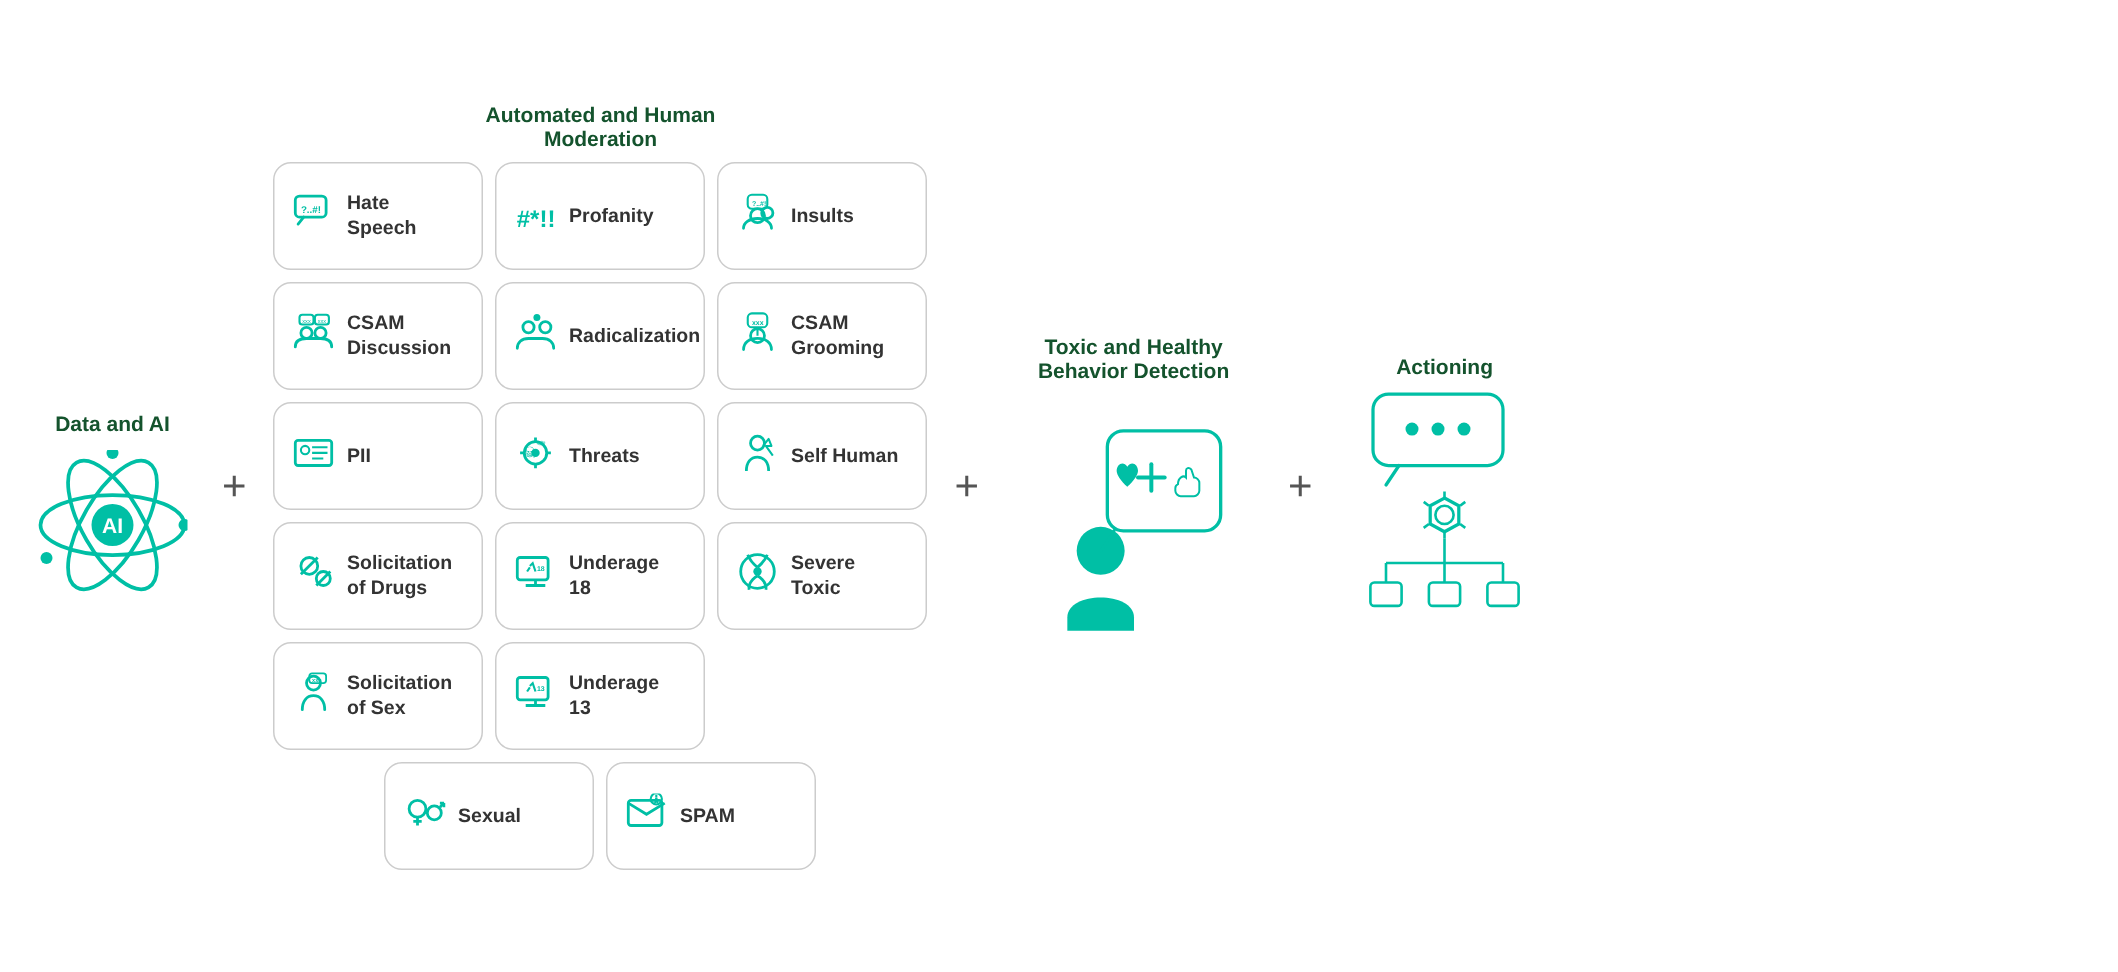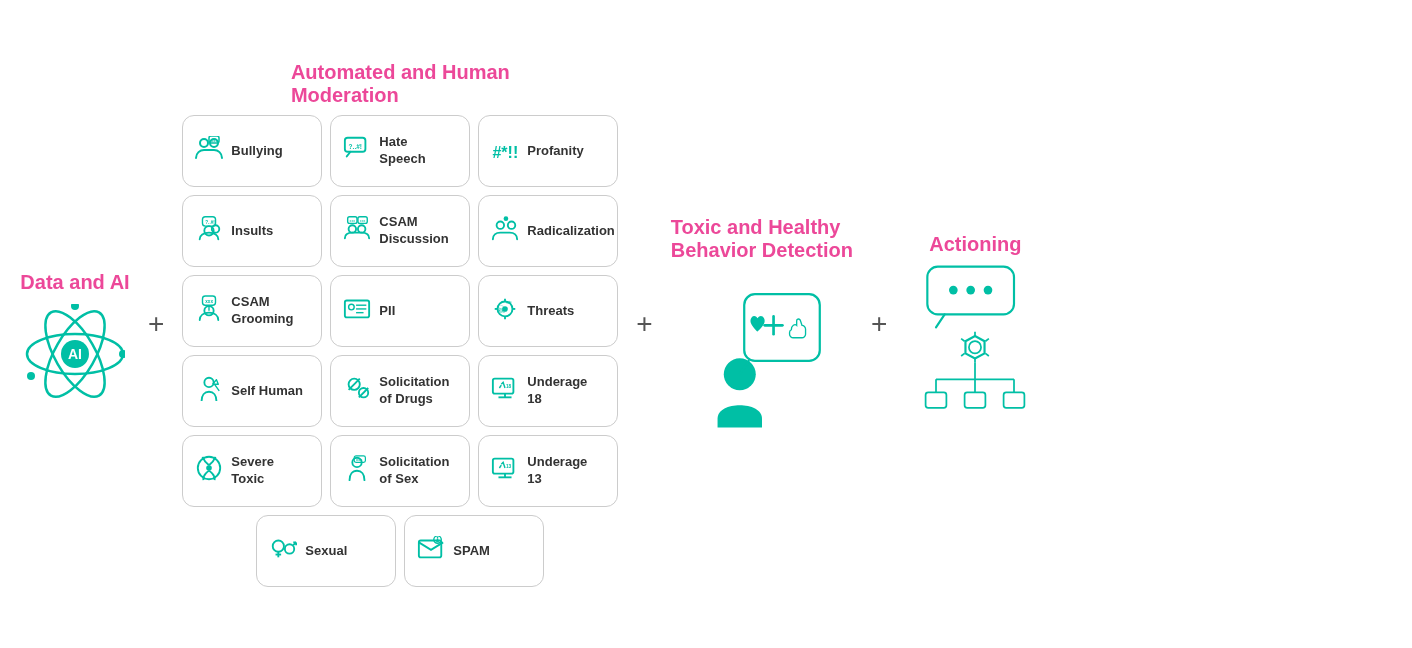--- a/index.html
+++ b/index.html
@@ -13,24 +13,24 @@
       justify-content: center;
       padding: 20px;
     }
     .main-container {
       display: flex;
       align-items: center;
       gap: 10px;
       width: 100%;
     }
     .section-title {
-      font-size: 20px;
+      font-size: 14px;
       font-weight: 600;
-      color: #ec4899;
-      text-align: left;
+      color: #14532d;
+      text-align: center;
       min-width: 90px;
     }
     .plus-sign {
       font-size: 28px;
       color: #555;
       font-weight: 300;
       padding: 0 8px;
     }
     
     .data-ai-section {
@@ -134,33 +134,20 @@
   <div class="plus-sign">+</div>
 
   <div class="moderation-section">
     <div class="section-title">
       <span>Automated and Human</span><br>
       <span>Moderation</span>
     </div>
 
     <div class="moderation-grid">
 
-      <div class="card">
-        <div class="card-icon">
-          <svg width="28" height="24" viewBox="0 0 28 24" fill="none" xmlns="http://www.w3.org/2000/svg">
-            <circle cx="9" cy="7" r="4" stroke="#00bfa5" stroke-width="2" fill="none"></circle>
-            <circle cx="19" cy="7" r="4" stroke="#00bfa5" stroke-width="2" fill="none"></circle>
-            <path d="M1 22c0-5 4-8 8-8h10c4 0 8 3 8 8" stroke="#00bfa5" stroke-width="2" fill="none" stroke-linecap="round"></path>
-
-            <rect x="14" y="0" width="10" height="7" rx="2" stroke="#00bfa5" stroke-width="1.5" fill="none"></rect>
-            <text x="16" y="6" font-size="4" fill="#00bfa5" font-weight="bold">xxx</text>
-          </svg>
-        </div>
-        <div class="card-label">Bullying</div>
-      </div>
 
       <div class="card">
         <div class="card-icon">
           <svg width="28" height="26" viewBox="0 0 30 26" fill="none" xmlns="http://www.w3.org/2000/svg">
             <rect x="2" y="2" width="22" height="15" rx="3" stroke="#00bfa5" stroke-width="2" fill="none"></rect>
             <path d="M8 17l-4 5" stroke="#00bfa5" stroke-width="2" stroke-linecap="round"></path>
             <text x="6" y="14" font-size="7" fill="#00bfa5" font-weight="bold">?..#!</text>
           </svg>
         </div>
         <div class="card-label">Hate Speech</div>

